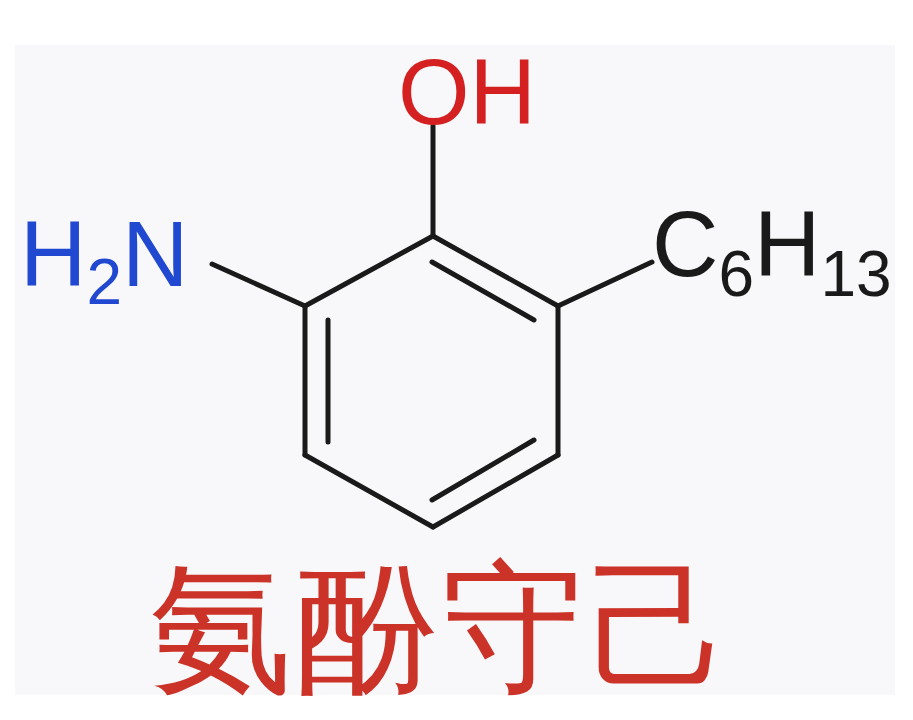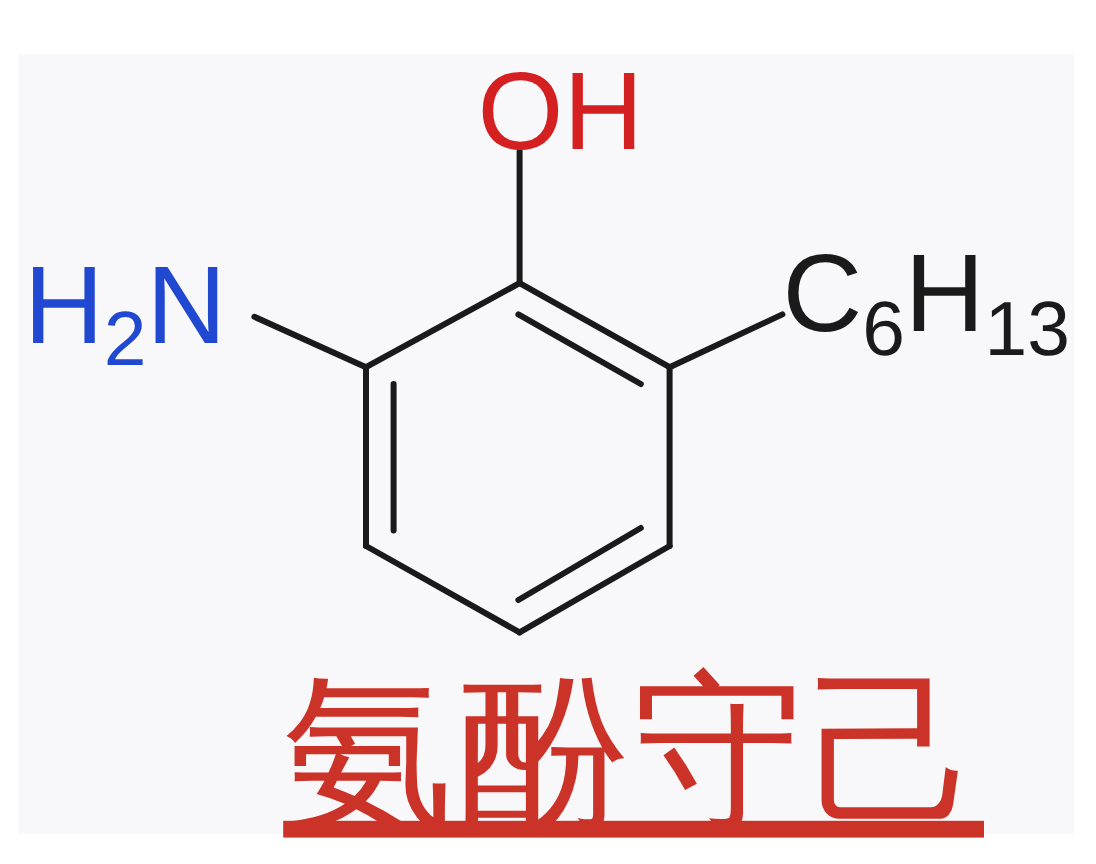--- a/index.html
+++ b/index.html
@@ -31,27 +31,26 @@
     }
     .atom-label {
       font-family: "Liberation Sans", "DejaVu Sans", sans-serif;
     }
     .caption {
       position: absolute;
       left: 150px;
       top: 545px;
       width: 670px;
       height: 165px;
-      text-align: right;
+      text-align: left;
       font-family: "DejaVu Sans", "Liberation Sans", sans-serif;
       font-size: 142px;
       line-height: 165px;
       letter-spacing: 4px;
       white-space: nowrap;
-      text-decoration: underline;
     }
   </style>
 </head>
 <body>
 
 <div class="panel"></div>
 
 <svg class="structure" viewBox="0 0 913 720" xmlns="http://www.w3.org/2000/svg">
   <g stroke="#1a1a1a" stroke-width="5" stroke-linecap="round" fill="none">
 

